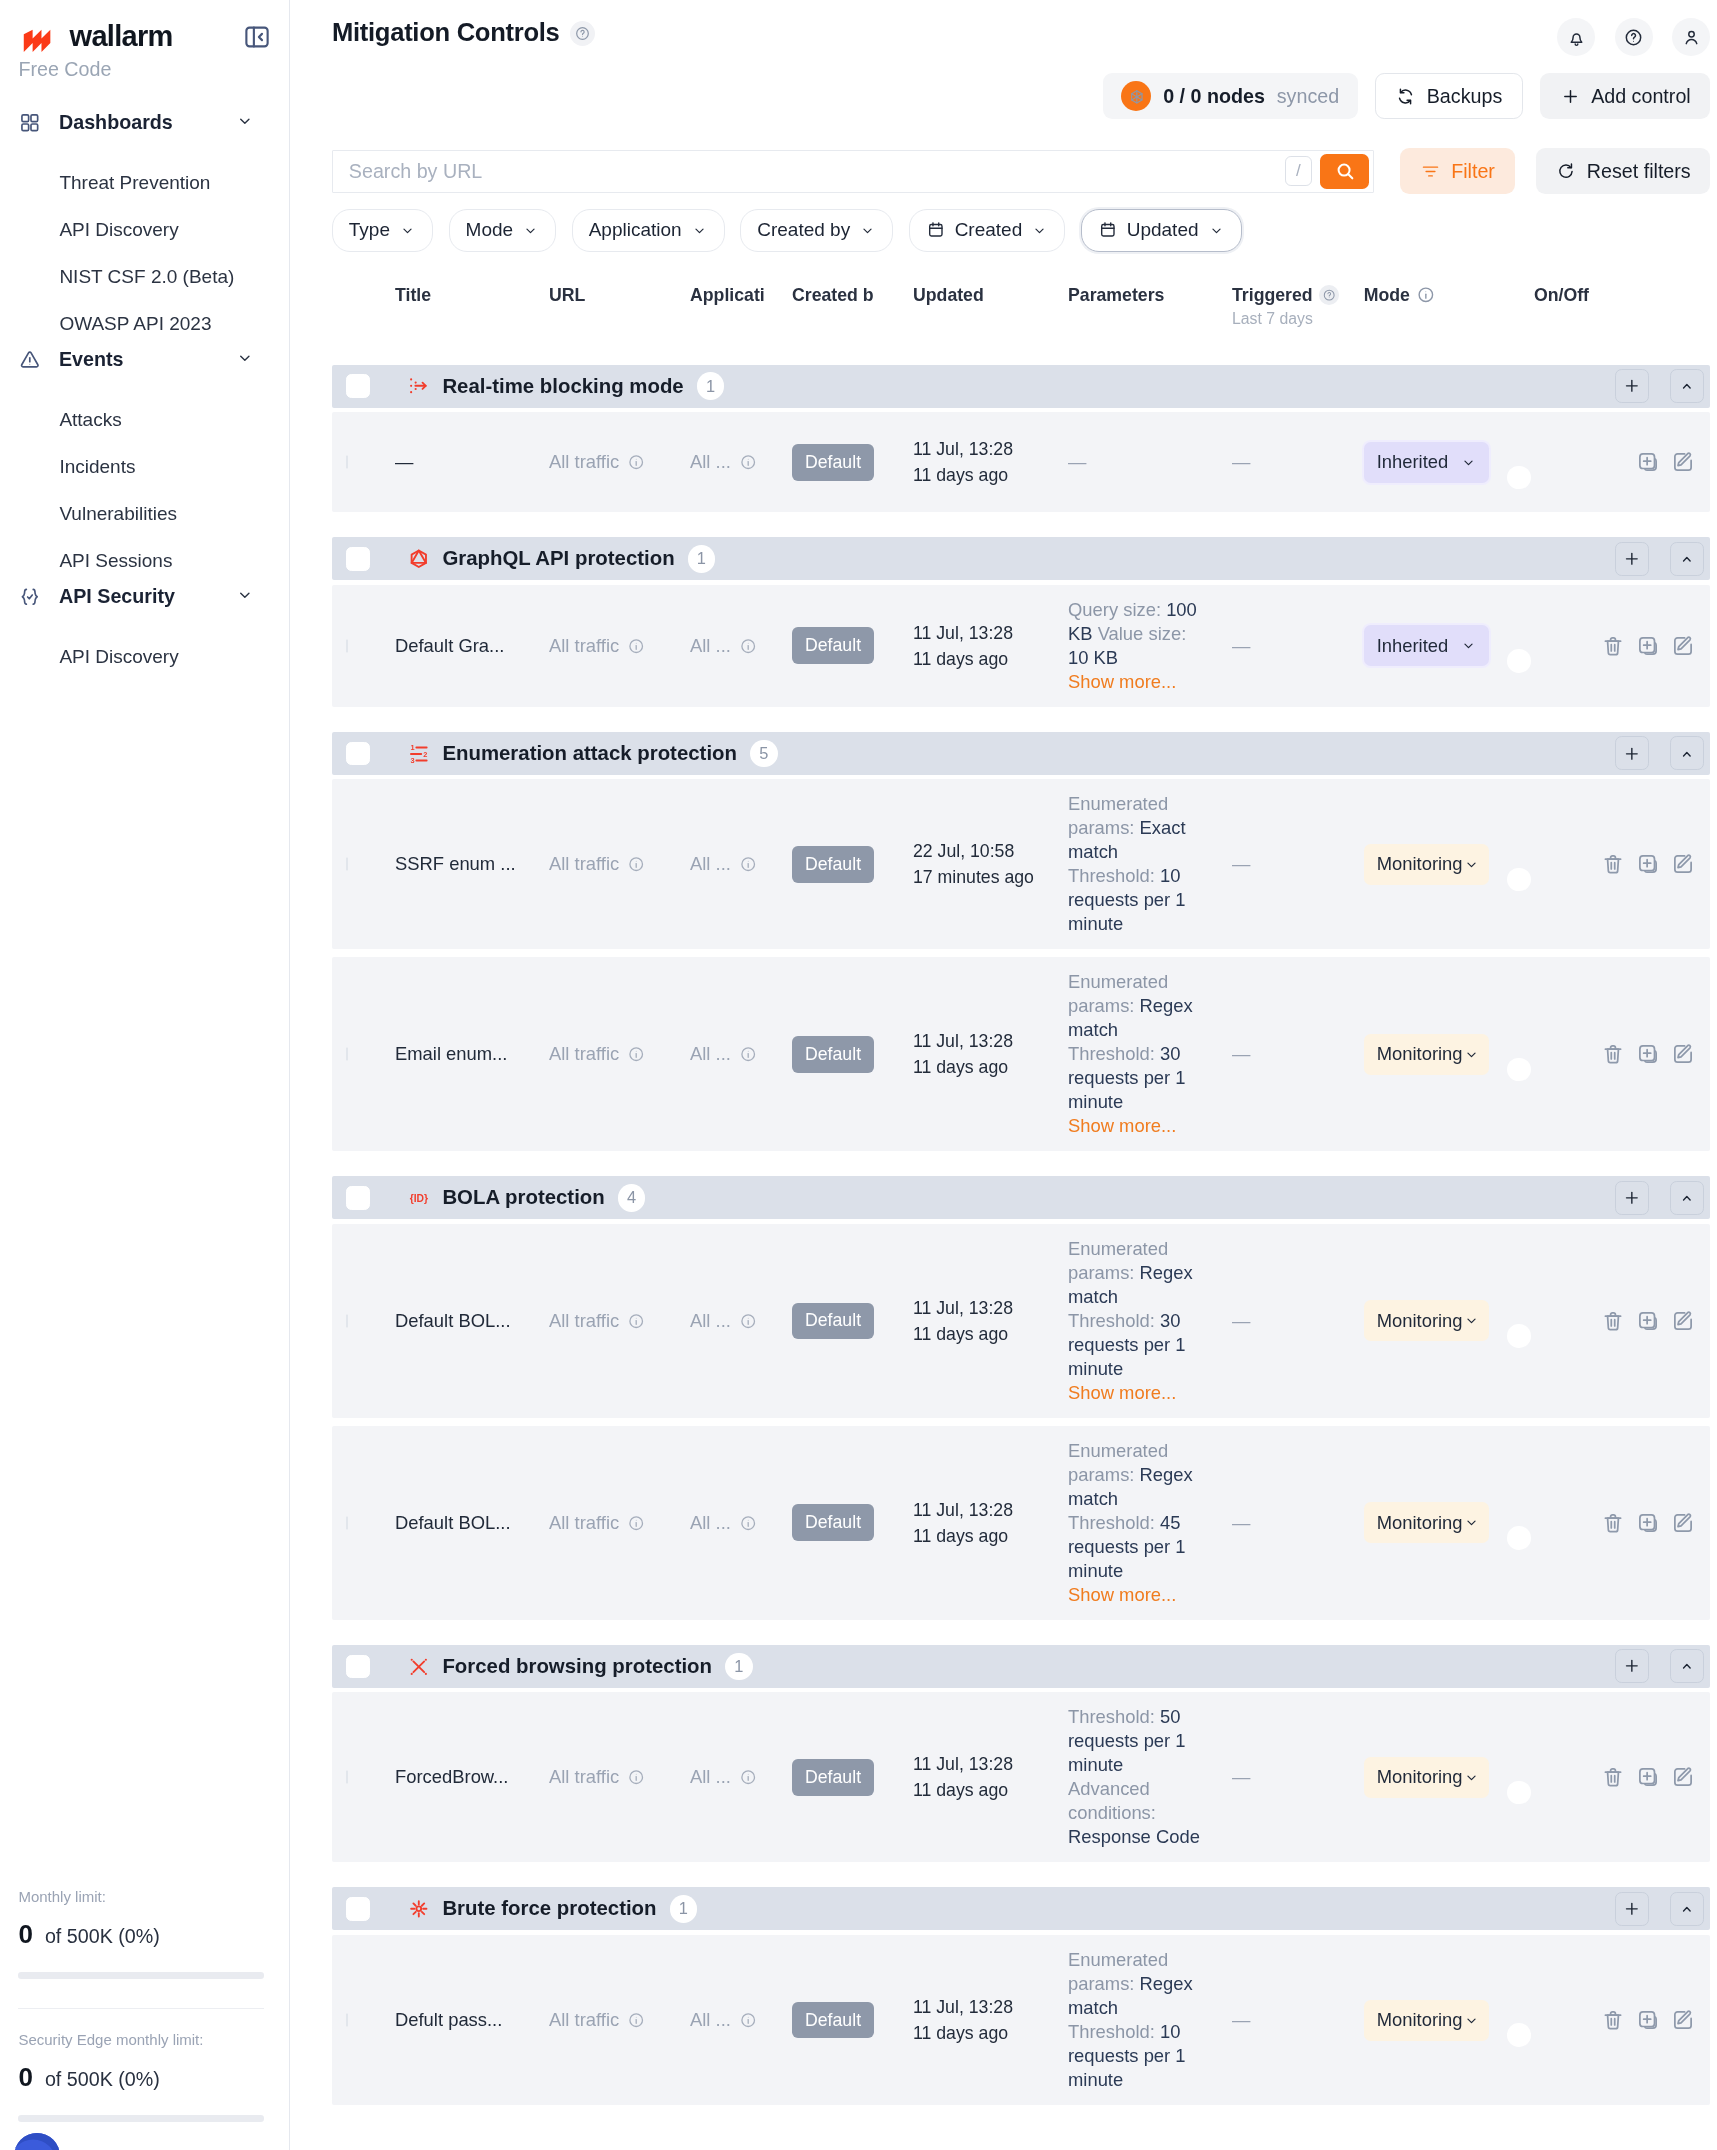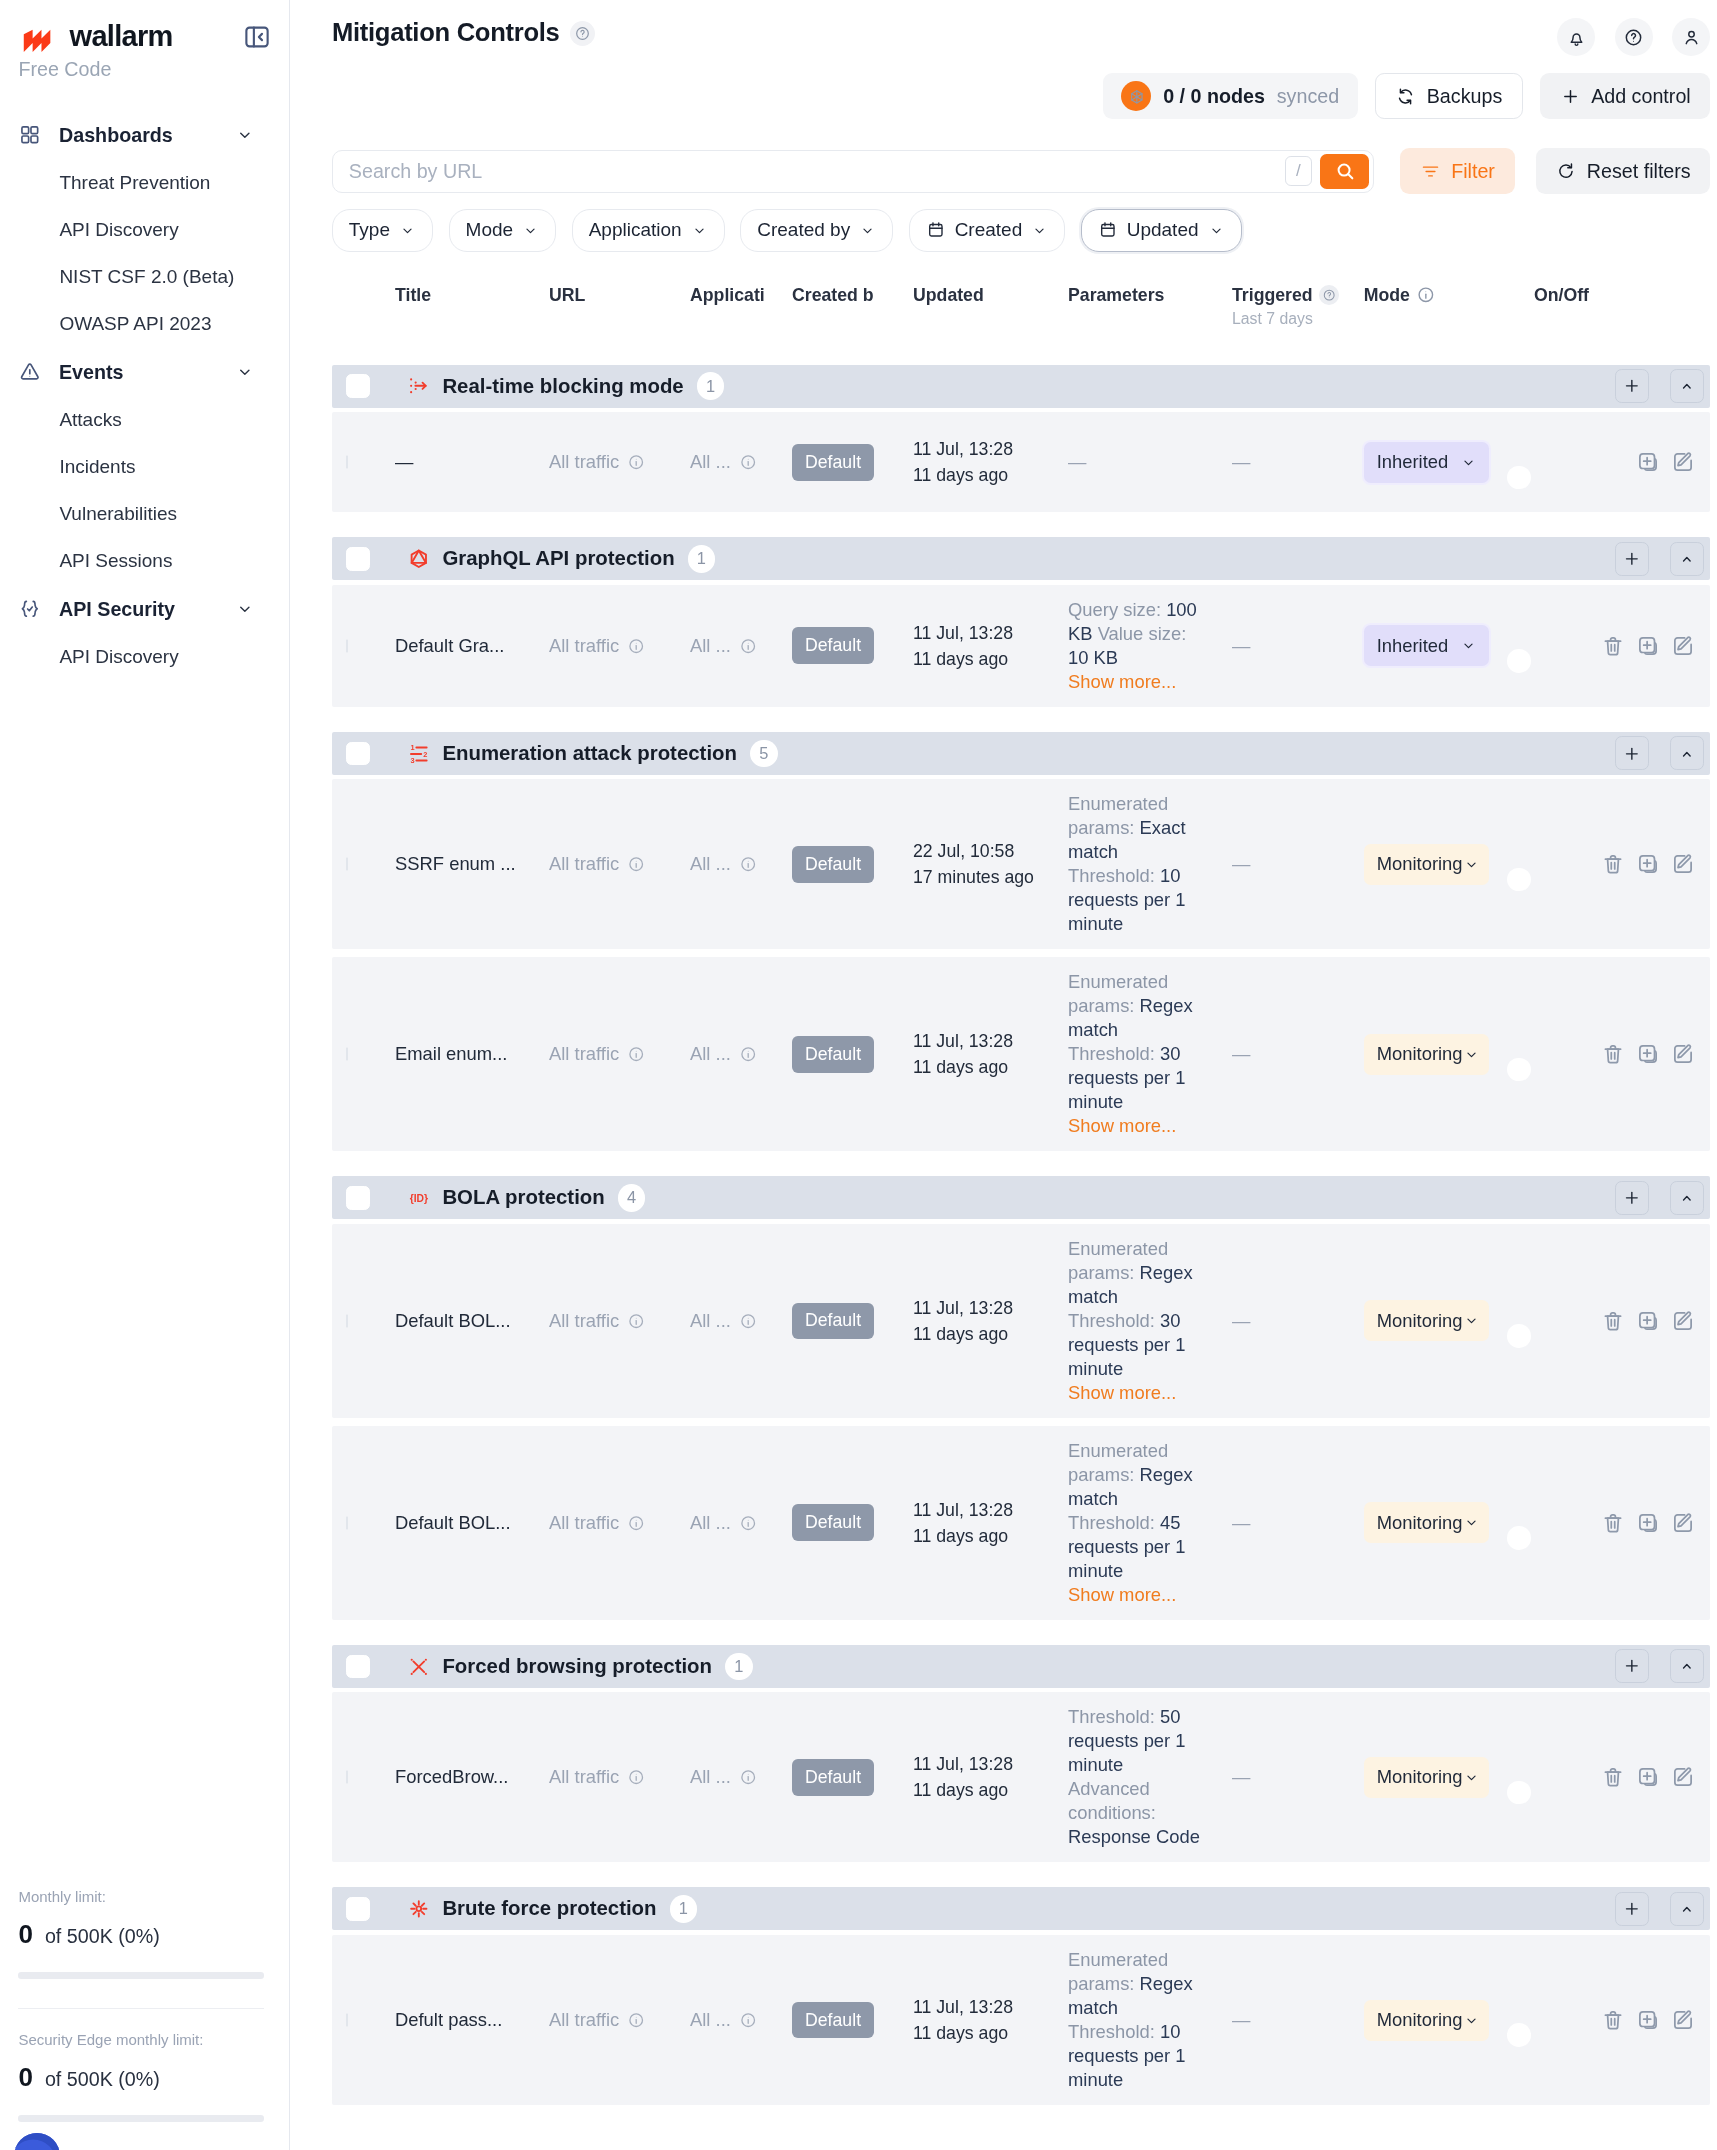--- a/index.html
+++ b/index.html
@@ -18,21 +18,21 @@
   
   .sidebar{position:fixed;left:0;top:0;width:290px;height:2151px;border-right:1.3px solid var(--border);
     padding:19.7px 17px 0 18.4px;background:#fff;}
   .logo-row{display:flex;align-items:center;}
   .logo-mark{width:42px;height:34px;color:var(--logo-red);}
   .logo-mark svg{width:100%;height:100%;}
   .logo-text{font-size:29px;font-weight:700;letter-spacing:-0.7px;color:#10161f;margin-left:9.2px;}
   .collapse-btn{margin-left:auto;width:30px;height:30px;color:#47567a;background:none;border:none;cursor:pointer;}
   .tier{font-size:19.7px;color:#9aa5b4;margin-top:3.9px;}
   .nav{margin-top:30px;}
-  .nav-section{display:flex;align-items:center;height:49px;cursor:pointer;}
+  .nav-section{display:flex;height:49px;cursor:pointer;}
   .nav-section .ic{width:23.6px;height:23.6px;color:#47567a;margin-right:17px;}
   .nav-section .lbl{font-size:19.7px;font-weight:600;color:#1a2233;}
   .nav-section .chev{margin-left:auto;width:19.7px;height:19.7px;color:#2a3342;}
   .nav-item{height:47px;display:flex;align-items:center;padding-left:41px;font-size:19px;color:#2b3342;cursor:pointer;}
   .limits{position:absolute;left:0;bottom:0;width:100%;padding:0 25px 0 18.4px;}
   .limit-label{font-size:15px;color:#9aa3b4;}
   .limit-value{margin-top:14.4px;font-size:19.7px;color:#28303f;}
   .limit-value b{font-size:26px;color:#10161f;margin-right:6.6px;}
   .limit-bar{margin-top:22px;height:6.6px;border-radius:3.3px;background:#e9ebf0;overflow:hidden;}
   .limit-bar i{display:block;height:100%;background:var(--accent);}
@@ -59,21 +59,21 @@
     display:flex;align-items:center;justify-content:center;}
   .node-ic svg{width:19.7px;height:19.7px;stroke-width:1.4;}
   .nodes-chip b{font-size:19.7px;color:#161d29;font-weight:700;}
   .nodes-chip span{font-size:19.7px;color:#8d97a8;}
   .btn{display:flex;align-items:center;gap:10.5px;height:46px;padding:0 19.7px;border-radius:9.2px;
     font-size:19.7px;color:#161d29;cursor:pointer;border:none;background:#f1f2f4;}
   .btn .ic{width:21px;height:21px;}
   .btn.backups{background:#fff;border:1.3px solid #e3e6eb;}
 
   .search-row{margin-top:29px;display:flex;align-items:center;}
-  .search-box{flex:1;height:43px;border:1.3px solid #e7eaef;border-radius:10px;display:flex;align-items:center;
+  .search-box{flex:1;height:43px;border:1.3px solid #e7eaef;border-radius:1px;display:flex;align-items:center;
     padding:0 3.9px 0 15.8px;background:#fff;}
   .search-box input{flex:1;border:none;outline:none;font-size:19.7px;color:#1c2433;background:transparent;
     font-family:inherit;}
   .search-box input::placeholder{color:#a9b1bf;}
   .kbd{width:27.6px;height:30px;border:1.3px solid #dde1e8;border-radius:5.9px;color:#a9b1bf;font-size:17px;
     display:flex;align-items:center;justify-content:center;margin-right:7.9px;}
   .search-btn{width:49px;height:35px;border-radius:6.6px;background:var(--accent);border:none;color:#fff;
     display:flex;align-items:center;justify-content:center;cursor:pointer;}
   .search-btn svg{width:22px;height:22px;stroke-width:2.2;}
   .filter-btn{margin-left:26px;background:var(--filterbg);color:var(--accent);}

